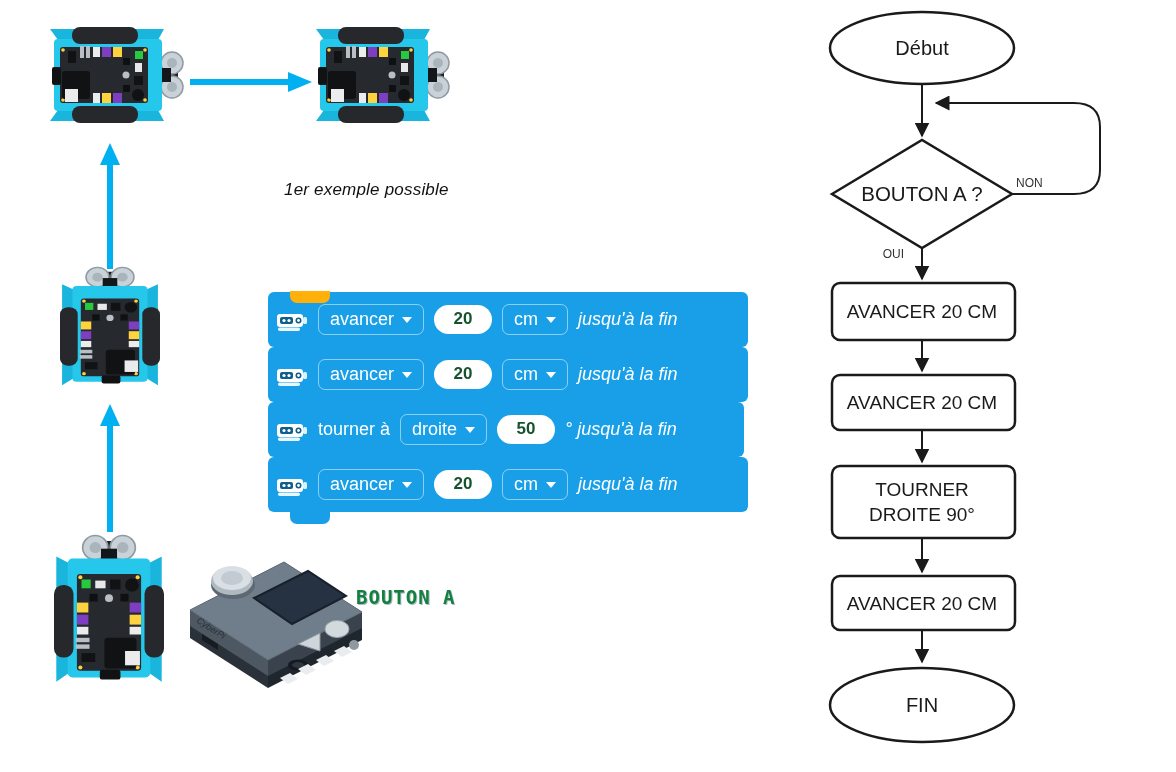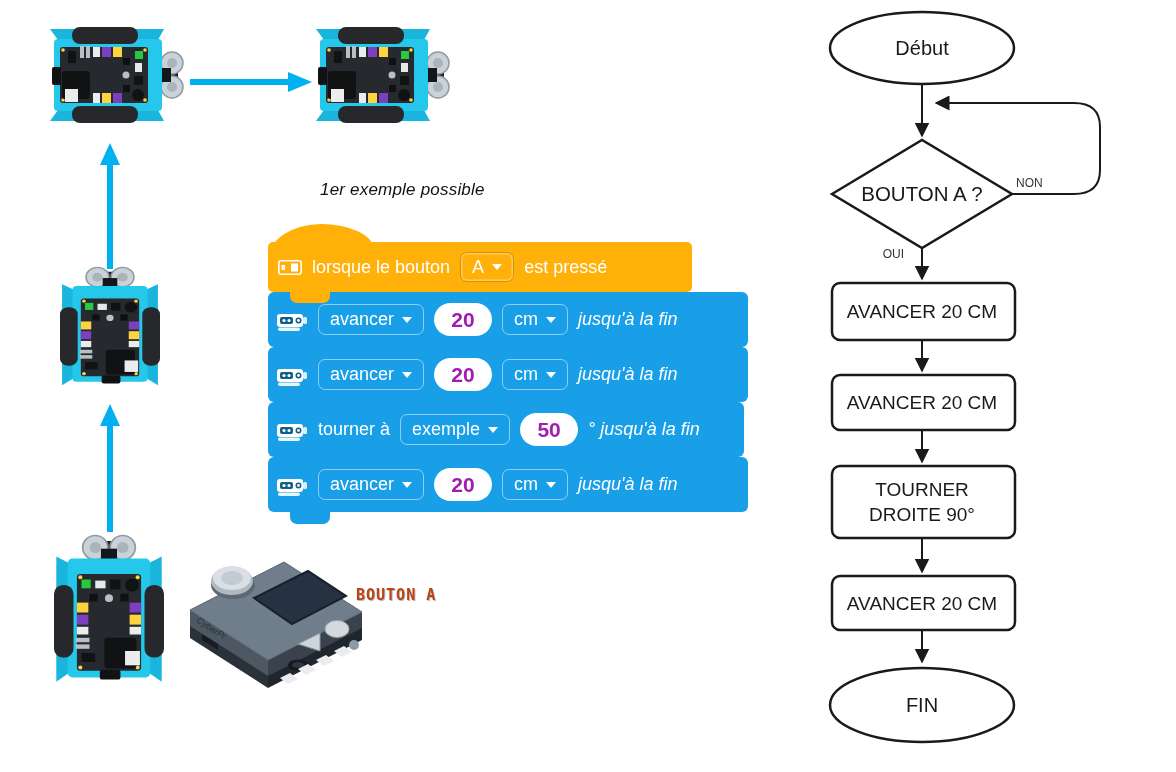--- a/index.html
+++ b/index.html
@@ -32,39 +32,39 @@
   .dd-orange {
     border: 1.5px solid rgba(150,100,0,.38);
     box-shadow: inset 0 0 0 1.5px rgba(255,255,255,.35);
   }
   .caret {
     width: 0; height: 0; display: inline-block;
     border-left: 5.5px solid transparent; border-right: 5.5px solid transparent;
     border-top: 6.5px solid #fff;
   }
   .pill {
-    background: #fff; color: #a21caf; border-radius: 17px;
+    background: #fff; color: #14532d; border-radius: 17px;
     min-width: 58px; text-align: center; padding: 5px 10px;
-    font-size: 21px; font-weight: bold; line-height: 1.1;
+    font-size: 17px; font-weight: bold; line-height: 1.1;
   }
   .tail { white-space: nowrap; font-style: italic; }
   .tab { position: absolute; width: 40px; height: 12px; border-radius: 0 0 7px 7px; }
   .tab-orange { background: #FFB10A; z-index: 3; }
   .tab-blue   { background: #189FE8; }
 
   
   .caption {
     position: absolute; left: 284px; top: 180px;
     font-size: 17px; font-style: italic; font-weight: 500;
-    color: #111; letter-spacing: .2px; margin-left: 36px;
+    color: #111; letter-spacing: .2px;
   }
   .bouton-label {
     position: absolute; left: 356px; top: 586px;
     font-family: "DejaVu Sans Mono", monospace; font-weight: bold;
-    font-size: 15px; color: #c2410c; letter-spacing: 1px;
+    font-size: 19px; color: #15803d; letter-spacing: 1px;
     text-shadow: 1px 1px 0 rgba(100,130,155,.55);
   }
 </style>
 </head>
 <body>
 
 <svg width="0" height="0" style="position:absolute" aria-hidden="true">
   <defs>
     <g id="robot-art">
       <rect x="28" y="10" width="40" height="14" rx="3" fill="#1c2024"></rect>
@@ -160,33 +160,20 @@
     <polygon points="118,131 128,126 136,132 126,137" fill="#e9edf0"></polygon>
     <polygon points="136,122 146,117 154,123 144,128" fill="#e9edf0"></polygon>
     <polygon points="154,113 164,108 172,114 162,119" fill="#e9edf0"></polygon>
     <text transform="translate(16,84) rotate(33)" font-size="9" fill="#2b3339" font-style="italic" font-family="Liberation Sans, sans-serif">CyberPi</text>
   </svg>
 
   <div class="bouton-label">BOUTON A</div>
 
   <div class="caption">1er exemple possible</div>
 
-  <div class="blk orange hat" style="left:268px;top:242px;width:424px;height:50px">
-    <svg width="24" height="15" viewBox="0 0 24 15">
-      <rect x="0.8" y="0.8" width="22.4" height="13.4" rx="2.5" fill="none" stroke="#fff" stroke-width="1.6"></rect>
-      <rect x="3.5" y="5" width="3.5" height="5" fill="#fff"></rect>
-      <rect x="13" y="3.5" width="7" height="8" fill="#fff"></rect>
-    </svg>
-    <span>lorsque le bouton</span>
-    <span class="dd dd-orange">
-      <span>A</span>
-      <span class="caret"></span>
-    </span>
-    <span>est pressé</span>
-  </div>
   <div class="tab tab-orange" style="left:290px;top:291px"></div>
 
   <div class="blk blue" style="left:268px;top:292px;width:480px;height:55px">
     <svg width="32" height="24" viewBox="0 0 32 24">
       <rect x="1" y="6" width="26" height="13" rx="3" fill="#fff"></rect>
       <rect x="4" y="9" width="13" height="7" rx="2" fill="#0f5e8c"></rect>
       <circle cx="8" cy="12.5" r="1.6" fill="#fff"></circle>
         <circle cx="13" cy="12.5" r="1.6" fill="#fff"></circle>
       <circle cx="22.5" cy="12.5" r="3" fill="#0f5e8c"></circle>
         <circle cx="22.5" cy="12.5" r="1.4" fill="#fff"></circle>
@@ -234,21 +221,21 @@
       <rect x="4" y="9" width="13" height="7" rx="2" fill="#0f5e8c"></rect>
       <circle cx="8" cy="12.5" r="1.6" fill="#fff"></circle>
         <circle cx="13" cy="12.5" r="1.6" fill="#fff"></circle>
       <circle cx="22.5" cy="12.5" r="3" fill="#0f5e8c"></circle>
         <circle cx="22.5" cy="12.5" r="1.4" fill="#fff"></circle>
       <rect x="2" y="19.5" width="22" height="3.5" rx="1.75" fill="#fff" opacity=".9"></rect>
       <rect x="27" y="9" width="4" height="7" rx="1.5" fill="#fff" opacity=".85"></rect>
     </svg>
     <span>tourner à</span>
     <span class="dd">
-      <span>exemple</span>
+      <span>droite</span>
       <span class="caret"></span>
     </span>
     <span class="pill">50</span>
     <span class="tail">° jusqu'à la fin</span>
   </div>
 
   <div class="blk blue" style="left:268px;top:457px;width:480px;height:55px">
     <svg width="32" height="24" viewBox="0 0 32 24">
       <rect x="1" y="6" width="26" height="13" rx="3" fill="#fff"></rect>
       <rect x="4" y="9" width="13" height="7" rx="2" fill="#0f5e8c"></rect>

